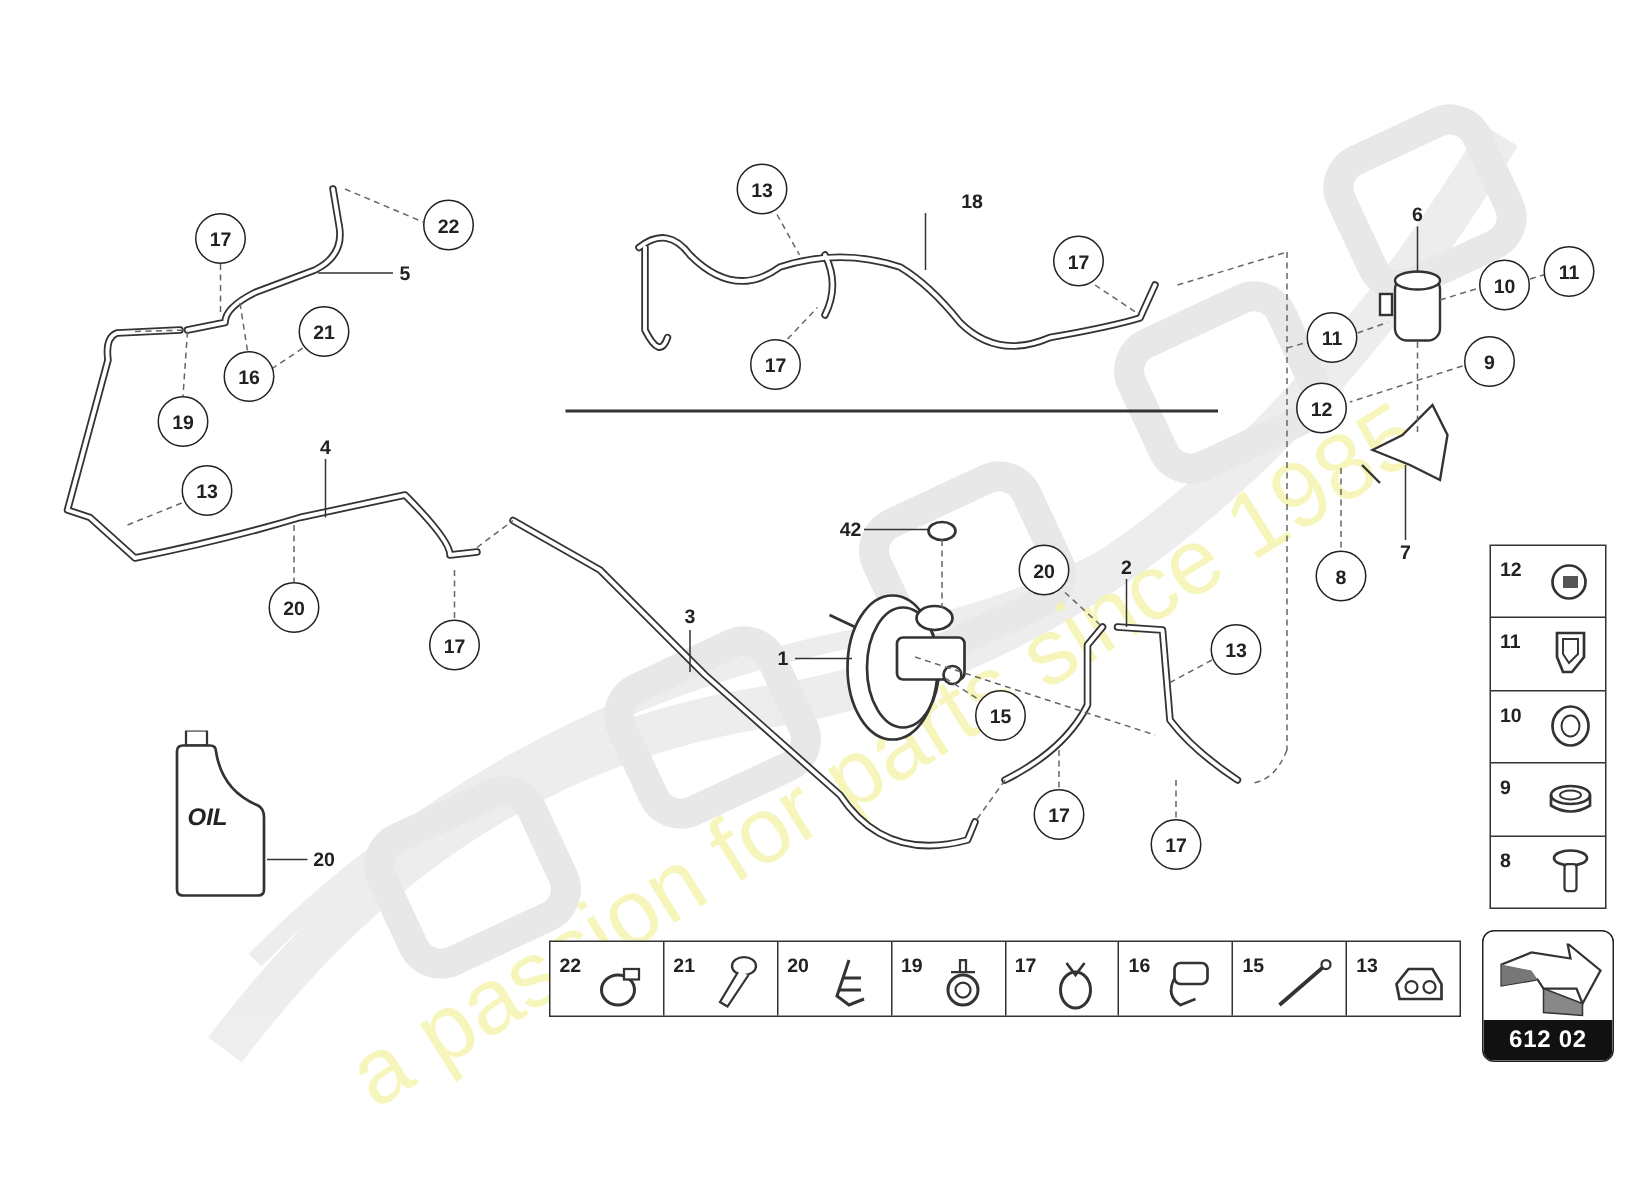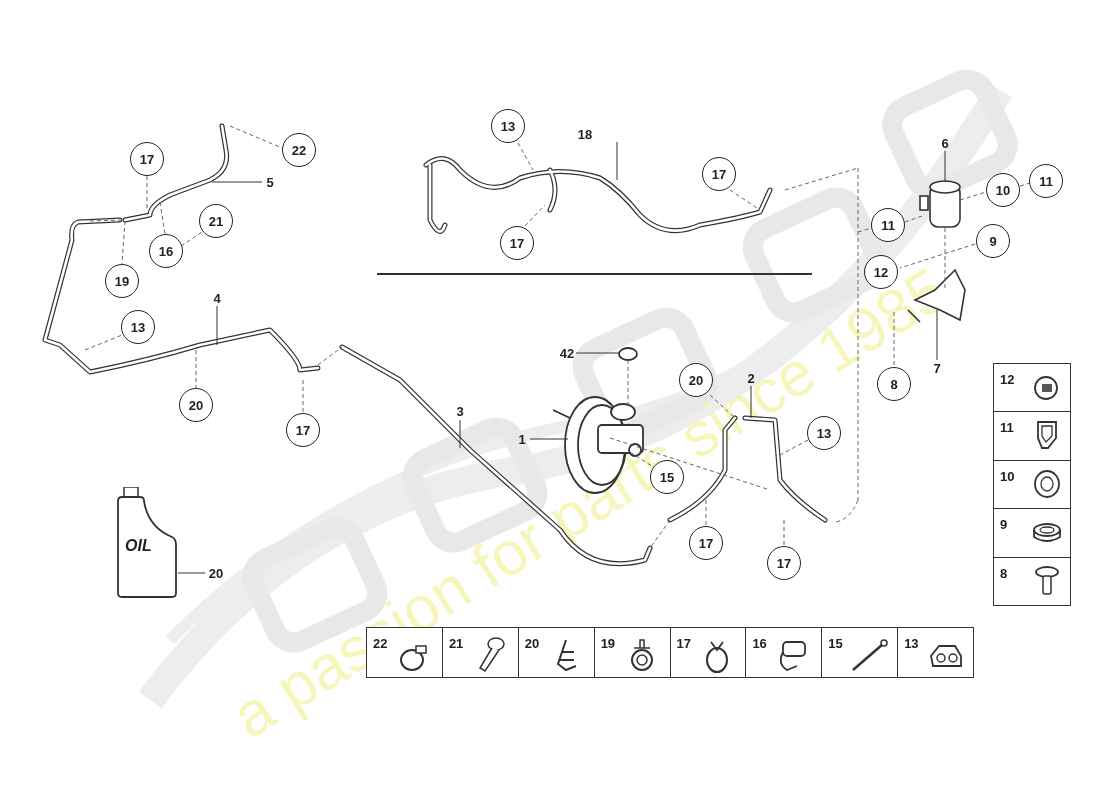--- a/index.html
+++ b/index.html
@@ -145,21 +145,21 @@
   <div class="oil-text">OIL</div>
 
   <div class="label" style="left:522px;top:439px">1</div>
   <div class="label" style="left:751px;top:378px">2</div>
   <div class="label" style="left:460px;top:411px">3</div>
   <div class="label" style="left:217px;top:298px">4</div>
   <div class="label" style="left:270px;top:182px">5</div>
   <div class="label" style="left:945px;top:143px">6</div>
   <div class="label" style="left:937px;top:368px">7</div>
   <div class="label" style="left:216px;top:573px">20</div>
-  <div class="label" style="left:585px;top:134px">18</div>
+  <div class="label" style="left:648px;top:134px">18</div>
   <div class="label" style="left:567px;top:353px">42</div>
 
   <div class="callout" style="left:299px;top:150px">22</div>
   <div class="callout" style="left:147px;top:159px">17</div>
   <div class="callout" style="left:216px;top:221px">21</div>
   <div class="callout" style="left:166px;top:251px">16</div>
   <div class="callout" style="left:122px;top:281px">19</div>
   <div class="callout" style="left:138px;top:327px">13</div>
   <div class="callout" style="left:196px;top:405px">20</div>
   <div class="callout" style="left:303px;top:430px">17</div>
@@ -270,13 +270,21 @@
     </div>
     <div class="legend-vcell">
       <span class="legend-num">8</span>
       <svg class="legend-icon" viewBox="0 0 34 34">
           <ellipse cx="17" cy="8" rx="11" ry="5" fill="#fff" stroke="#333" stroke-width="1.8"></ellipse>
           <rect x="13" y="12" width="8" height="18" rx="2" fill="#fff" stroke="#333" stroke-width="1.5"></rect>
         </svg>
     </div>
   </div>
 
+  <div class="page-code">
+    <svg style="position:absolute;left:8px;top:8px;width:72px;height:50px" viewBox="0 0 72 50">
+      <polygon points="4,14 24,6 50,10 48,0 70,18 58,40 54,30 32,30 28,24 4,28" fill="#fff" stroke="#333" stroke-width="1.5"></polygon>
+      <polygon points="4,14 4,28 28,24 24,18" fill="#777"></polygon>
+      <polygon points="32,30 58,40 58,48 32,46" fill="#888" stroke="#333" stroke-width="1"></polygon>
+    </svg>
+    <div class="code-bar">612 02</div>
+  </div>
 </div>
 
 </body></html>

